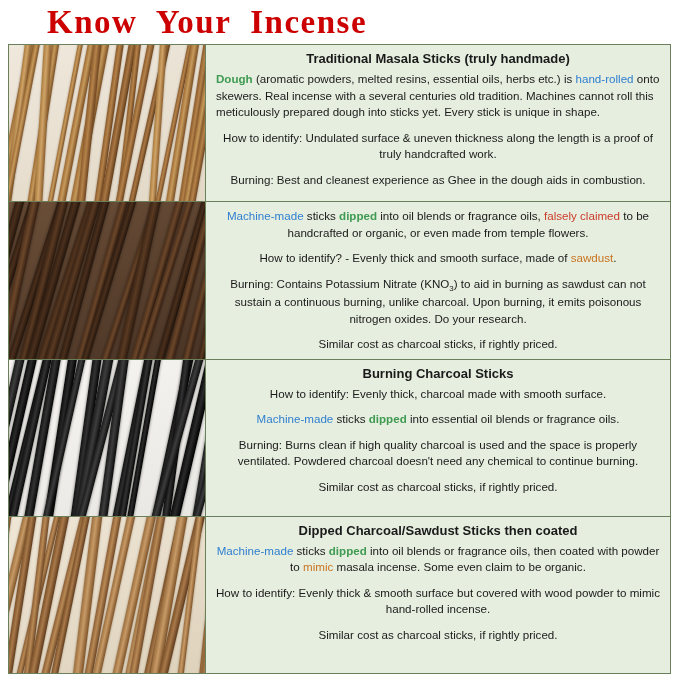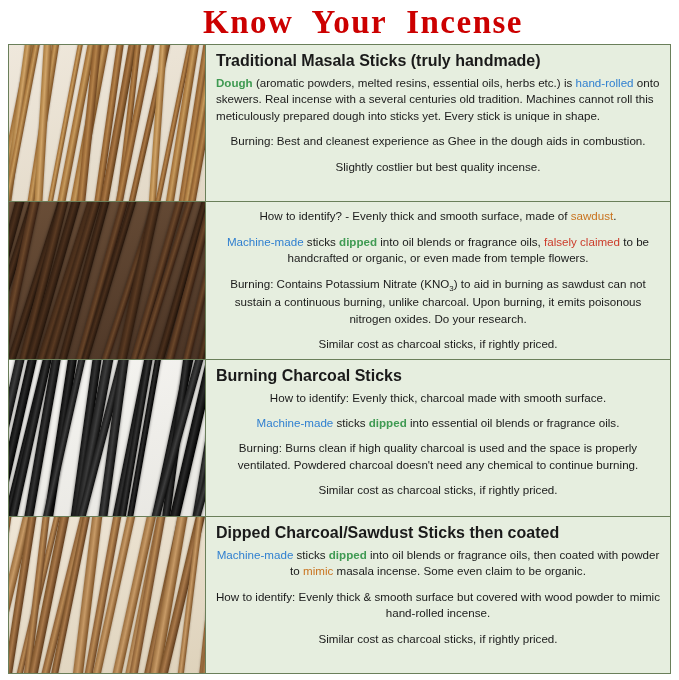--- a/index.html
+++ b/index.html
@@ -18,21 +18,20 @@
     position: relative;
     width: 679px;
     height: 680px;
     background: #ffffff;
     box-sizing: border-box;
   }
   .title-bar {
     height: 44px;
     display: flex;
     align-items: center;
-    justify-content: center;
     background: #ffffff;
     margin-left: 47px;
   }
   .title {
     font-family: "Liberation Serif", serif;
     font-weight: bold;
     font-size: 33px;
     letter-spacing: 1.5px;
     color: #cc0000;
     white-space: pre;
@@ -64,22 +63,23 @@
     background: #e9e4da;
   }
   .cell-txt {
     flex: 1 1 auto;
     background: #e6eedf;
     padding: 6px 10px 4px 10px;
     box-sizing: border-box;
     overflow: hidden;
   }
   .sec-title {
+    text-align: center;
     font-weight: bold;
-    font-size: 16px;
+    font-size: 13px;
     margin: 0 0 4px 0;
     line-height: 1.25;
   }
   .para {
     font-size: 11.6px;
     line-height: 1.42;
     margin: 0 0 9px 0;
     text-align: center;
   }
   .para.just { text-align: left; }
@@ -144,20 +144,21 @@
             <div class="stick" style="width: 8.4px; height: 320px; left: 164.7px; top: -53.9px; transform: rotate(9.1deg); background: linear-gradient(90deg, rgb(156, 106, 51) 0%, rgb(199, 154, 92) 45%, rgb(122, 78, 34) 100%); box-shadow: rgba(60, 40, 20, 0.45) 0px 0px 2px;"></div>
             <div class="stick" style="width: 7.8px; height: 320px; left: 175.5px; top: -42.8px; transform: rotate(8.9deg); background: linear-gradient(90deg, rgb(138, 90, 43) 0%, rgb(181, 131, 74) 45%, rgb(109, 67, 31) 100%); box-shadow: rgba(60, 40, 20, 0.45) 0px 0px 2px;"></div>
             <div class="stick" style="width: 6.5px; height: 320px; left: 186px; top: -68.8px; transform: rotate(9.5deg); background: linear-gradient(90deg, rgb(156, 106, 51) 0%, rgb(199, 154, 92) 45%, rgb(122, 78, 34) 100%); box-shadow: rgba(60, 40, 20, 0.45) 0px 0px 2px;"></div>
             <div class="stick" style="width: 6.6px; height: 320px; left: 192.7px; top: -78.3px; transform: rotate(10.2deg); background: linear-gradient(90deg, rgb(138, 90, 43) 0%, rgb(181, 131, 74) 45%, rgb(109, 67, 31) 100%); box-shadow: rgba(60, 40, 20, 0.45) 0px 0px 2px;"></div>
             <div class="stick" style="width: 8.9px; height: 320px; left: 211.7px; top: -46.2px; transform: rotate(12.1deg); background: linear-gradient(90deg, rgb(156, 106, 51) 0%, rgb(199, 154, 92) 45%, rgb(122, 78, 34) 100%); box-shadow: rgba(60, 40, 20, 0.45) 0px 0px 2px;"></div>
           </div>
       </div>
       <div class="cell-txt">
         <div class="sec-title">Traditional Masala Sticks (truly handmade)</div>
         <div class="para just" id="s0p0"><span class="green">Dough</span><span> (aromatic powders, melted resins, essential oils, herbs etc.) is </span><span class="blue">hand-rolled</span><span> onto skewers. Real incense with a several centuries old tradition. Machines cannot roll this meticulously prepared dough into sticks yet. Every stick is unique in shape.</span></div>
+        <div class="para" id="s0p1"><span>How to identify:  Undulated surface &amp; uneven thickness along the length is a proof of truly handcrafted work.</span></div>
         <div class="para" id="s0p2"><span>Burning: Best and cleanest experience as Ghee in the dough aids in combustion.</span></div>
         <div class="para" id="s0p3"><span>Slightly costlier but best quality incense.</span></div>
       </div>
     </div>
 
     <div class="row">
       <div class="cell-img bg2">
         <div class="sticks" id="sticks2">
             <div class="stick" style="width: 8.7px; height: 320px; left: -23.3px; top: -52.2px; transform: rotate(15.1deg); background: linear-gradient(90deg, rgb(47, 29, 17) 0%, rgb(74, 47, 28) 45%, rgb(34, 20, 11) 100%); box-shadow: rgba(0, 0, 0, 0.5) 0px 0px 3px;"></div>
             <div class="stick" style="width: 7.6px; height: 320px; left: -13.9px; top: -52.5px; transform: rotate(17.6deg); background: linear-gradient(90deg, rgb(47, 29, 17) 0%, rgb(74, 47, 28) 45%, rgb(34, 20, 11) 100%); box-shadow: rgba(0, 0, 0, 0.5) 0px 0px 3px;"></div>
@@ -176,22 +177,22 @@
             <div class="stick" style="width: 6.5px; height: 320px; left: 149.3px; top: -68.5px; transform: rotate(17.3deg); background: linear-gradient(90deg, rgb(74, 46, 27) 0%, rgb(107, 71, 42) 45%, rgb(51, 29, 17) 100%); box-shadow: rgba(0, 0, 0, 0.5) 0px 0px 3px;"></div>
             <div class="stick" style="width: 8.1px; height: 320px; left: 161.4px; top: -50.8px; transform: rotate(16.1deg); background: linear-gradient(90deg, rgb(47, 29, 17) 0%, rgb(74, 47, 28) 45%, rgb(34, 20, 11) 100%); box-shadow: rgba(0, 0, 0, 0.5) 0px 0px 3px;"></div>
             <div class="stick" style="width: 7.7px; height: 320px; left: 170.5px; top: -56.1px; transform: rotate(14.8deg); background: linear-gradient(90deg, rgb(74, 46, 27) 0%, rgb(107, 71, 42) 45%, rgb(51, 29, 17) 100%); box-shadow: rgba(0, 0, 0, 0.5) 0px 0px 3px;"></div>
             <div class="stick" style="width: 6.6px; height: 320px; left: 193.1px; top: -79.8px; transform: rotate(13.7deg); background: linear-gradient(90deg, rgb(74, 46, 27) 0%, rgb(107, 71, 42) 45%, rgb(51, 29, 17) 100%); box-shadow: rgba(0, 0, 0, 0.5) 0px 0px 3px;"></div>
             <div class="stick" style="width: 7.4px; height: 320px; left: 205px; top: -78.8px; transform: rotate(11.9deg); background: linear-gradient(90deg, rgb(58, 36, 21) 0%, rgb(90, 58, 34) 45%, rgb(42, 25, 14) 100%); box-shadow: rgba(0, 0, 0, 0.5) 0px 0px 3px;"></div>
             <div class="stick" style="width: 7.4px; height: 320px; left: 212.4px; top: -73.7px; transform: rotate(13.7deg); background: linear-gradient(90deg, rgb(58, 36, 21) 0%, rgb(90, 58, 34) 45%, rgb(42, 25, 14) 100%); box-shadow: rgba(0, 0, 0, 0.5) 0px 0px 3px;"></div>
             <div class="stick" style="width: 7.8px; height: 320px; left: 221px; top: -64.5px; transform: rotate(15.8deg); background: linear-gradient(90deg, rgb(74, 46, 27) 0%, rgb(107, 71, 42) 45%, rgb(51, 29, 17) 100%); box-shadow: rgba(0, 0, 0, 0.5) 0px 0px 3px;"></div>
           </div>
       </div>
       <div class="cell-txt">
+        <div class="para" id="s1p0"><span class="blue">Machine-made</span><span> sticks </span><span class="green">dipped</span><span> into oil blends or fragrance oils, </span><span class="red">falsely claimed</span><span> to be handcrafted or organic, or even made from temple flowers.</span></div>
         <div class="para" id="s1p1"><span>How to identify? -  Evenly thick and smooth surface, made of </span><span class="orange">sawdust</span><span>.</span></div>
-        <div class="para" id="s1p0"><span class="blue">Machine-made</span><span> sticks </span><span class="green">dipped</span><span> into oil blends or fragrance oils, </span><span class="red">falsely claimed</span><span> to be handcrafted or organic, or even made from temple flowers.</span></div>
         <div class="para" id="s1p2"><span>Burning:  Contains Potassium Nitrate (KNO<sub>3</sub>) to aid in burning as sawdust can not sustain a continuous burning, unlike charcoal. Upon burning, it emits poisonous nitrogen oxides. Do your research.</span></div>
         <div class="para" id="s1p3"><span>Similar cost as charcoal sticks, if rightly priced.</span></div>
       </div>
     </div>
 
     <div class="row">
       <div class="cell-img bg3">
         <div class="sticks" id="sticks3">
             <div class="stick" style="width: 9.2px; height: 320px; left: -15.4px; top: -65.7px; transform: rotate(12.8deg); background: linear-gradient(90deg, rgb(26, 26, 26) 0%, rgb(61, 61, 61) 45%, rgb(11, 11, 11) 100%); box-shadow: rgba(0, 0, 0, 0.55) 0px 0px 3px;"></div>
             <div class="stick" style="width: 8.5px; height: 320px; left: -6.7px; top: -46.9px; transform: rotate(12.8deg); background: linear-gradient(90deg, rgb(10, 10, 10) 0%, rgb(42, 42, 42) 45%, rgb(0, 0, 0) 100%); box-shadow: rgba(0, 0, 0, 0.55) 0px 0px 3px;"></div>

